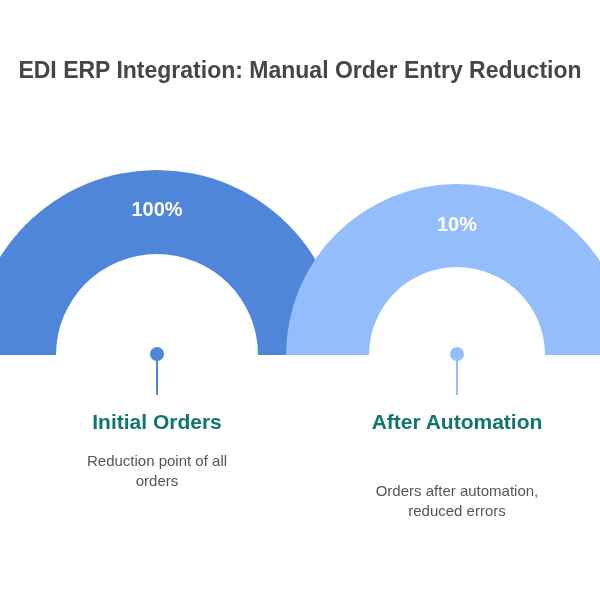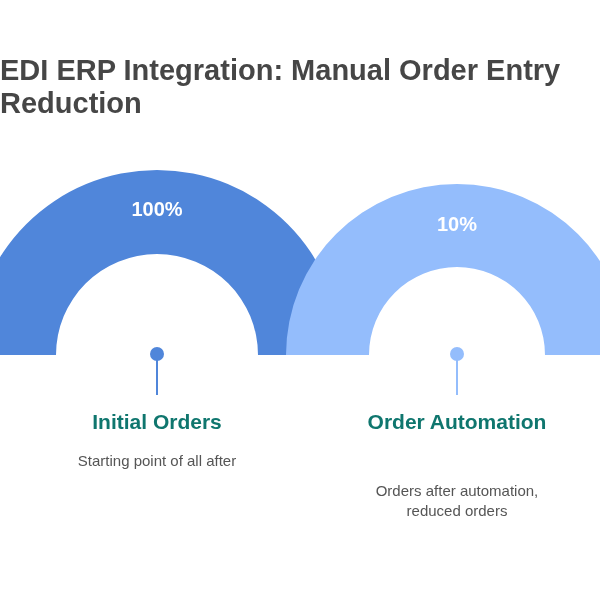--- a/index.html
+++ b/index.html
@@ -12,21 +12,22 @@
       height: 600px;
       position: relative;
       overflow: hidden;
       font-family: "Liberation Sans", sans-serif;
     }
     .title {
       position: absolute;
       left: 0;
       top: 54px;
       width: 600px;
-      font-size: 29px;
+      text-align: center;
+      font-size: 23px;
       font-weight: bold;
       line-height: 33px;
       color: #464646;
       margin: 0;
     }
     #arcs {
       position: absolute;
       left: 0;
       top: 0;
       width: 600px;
@@ -71,16 +72,16 @@
   <path id="arc-1" d="M 286 355 A 171 171 0 0 1 628 355 L 545 355 A 88 88 0 0 0 369 355 Z" fill="#94bdfc"></path>
   <text id="pct-1" class="pct" text-anchor="middle" x="457" y="231">10%</text>
 
   <line id="stem-0" stroke-width="2" x1="157" x2="157" y1="355" y2="395" stroke="#5086da"></line>
   <circle id="dot-0" cx="157" cy="354" r="7" fill="#5086da"></circle>
   <line id="stem-1" stroke-width="2" x1="457" x2="457" y1="355" y2="395" stroke="#94bdfc"></line>
   <circle id="dot-1" cx="457" cy="354" r="7" fill="#94bdfc"></circle>
 </svg>
 
 <div id="label-0" class="stage-label">Initial Orders</div>
-<div id="desc-0" class="stage-desc">Starting point of all after</div>
+<div id="desc-0" class="stage-desc">Reduction point of all orders</div>
 
-<div id="label-1" class="stage-label">Order Automation</div>
-<div id="desc-1" class="stage-desc">Orders after automation, reduced orders</div>
+<div id="label-1" class="stage-label">After Automation</div>
+<div id="desc-1" class="stage-desc">Orders after automation, reduced errors</div>
 
 </body></html>

